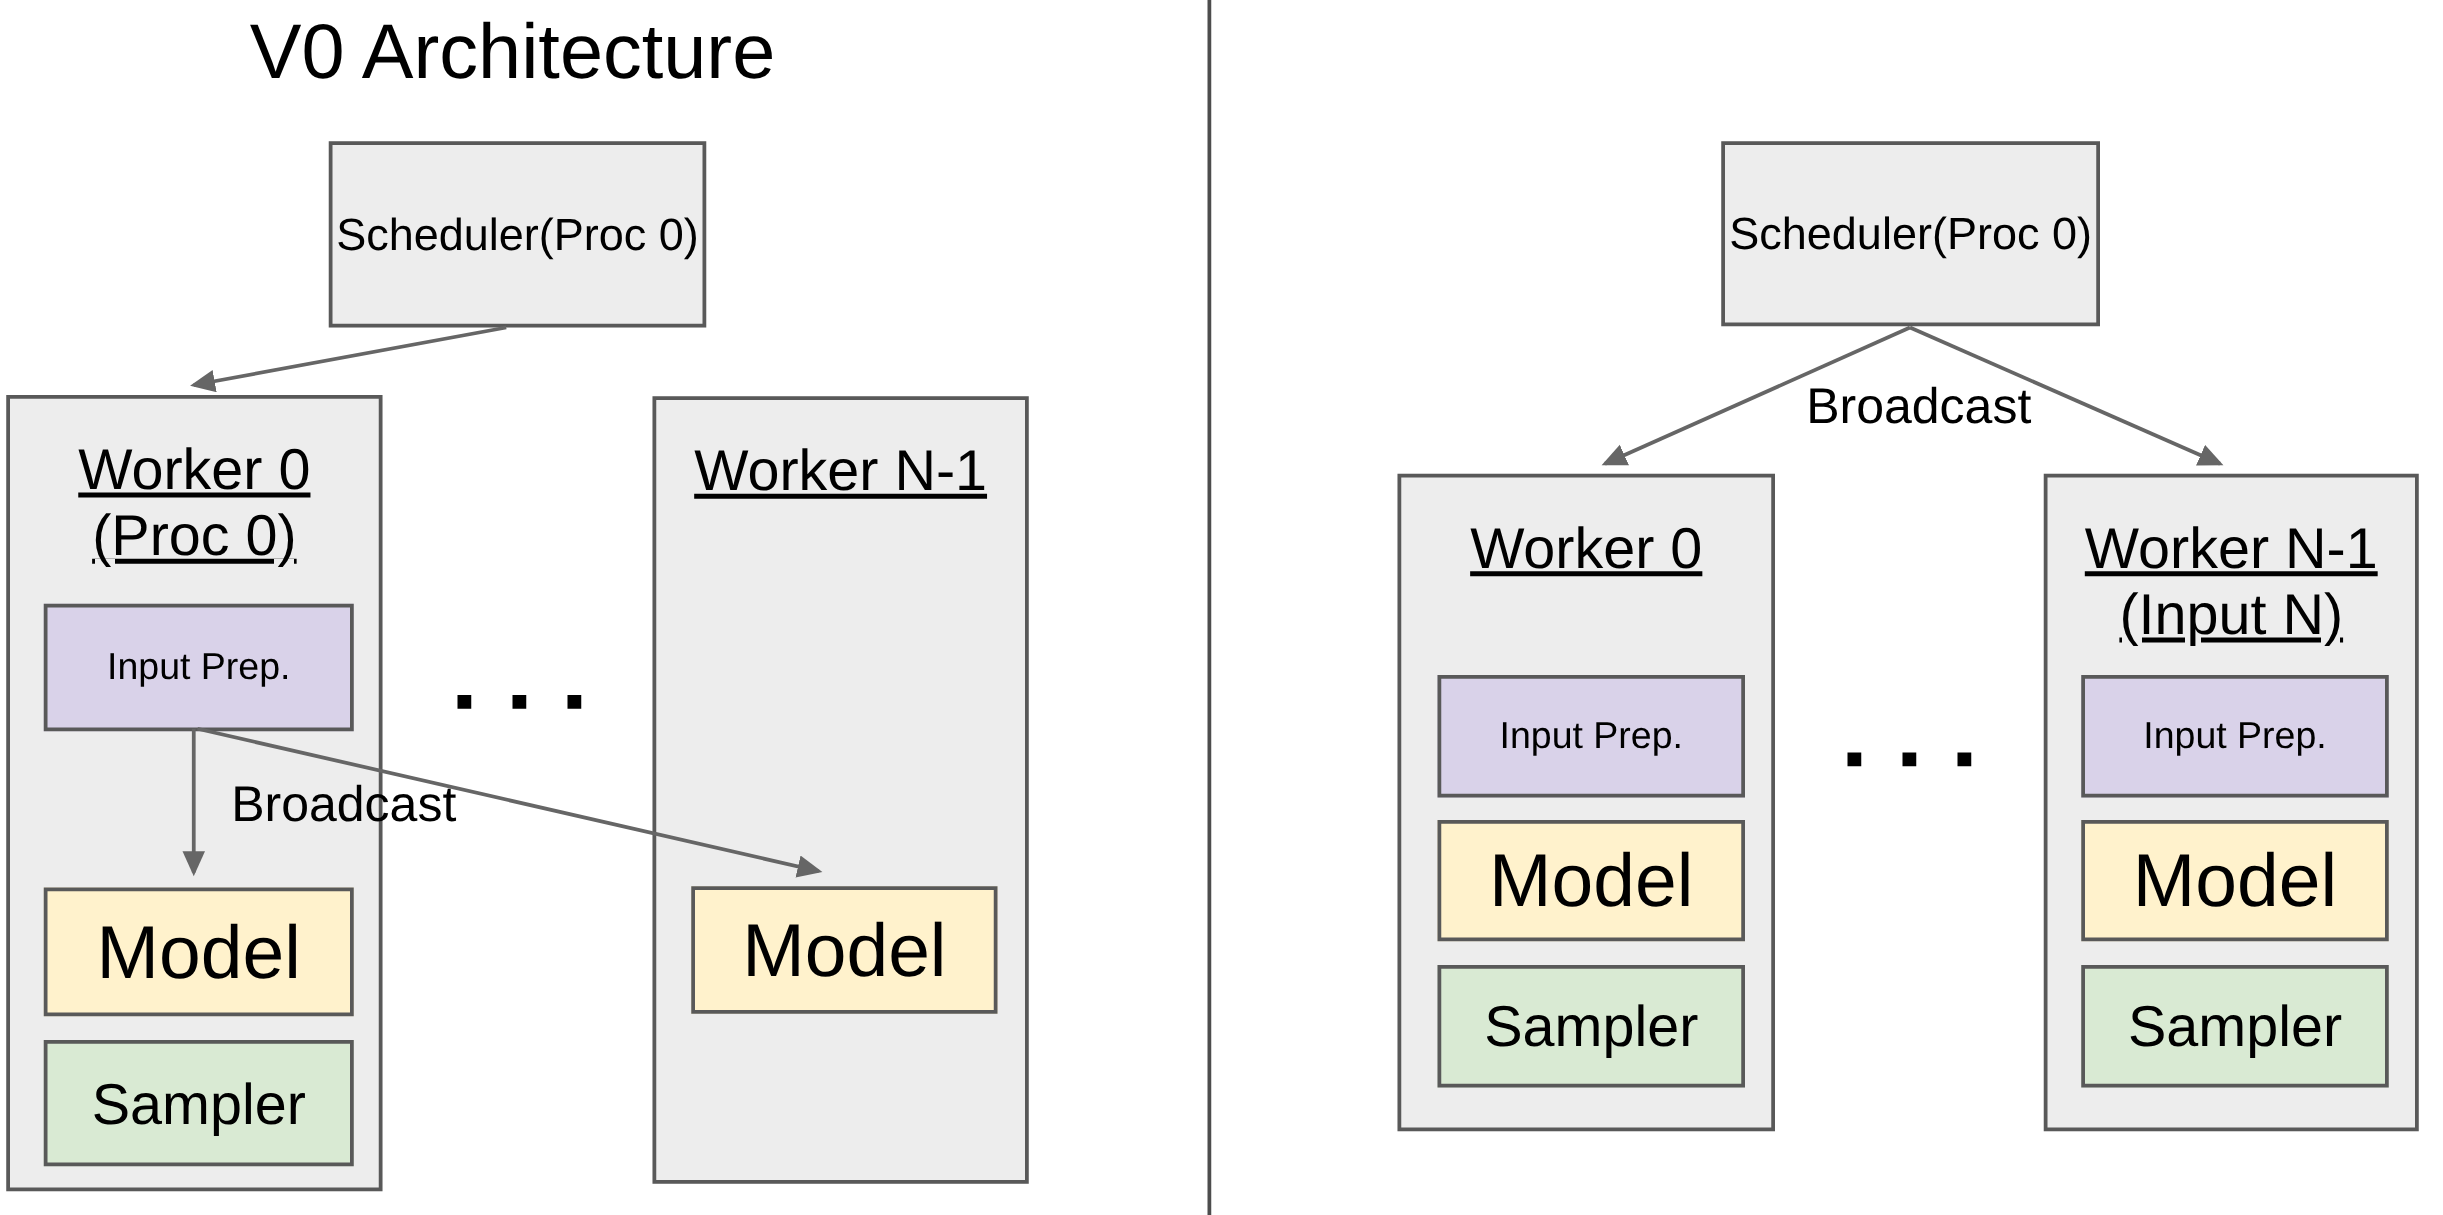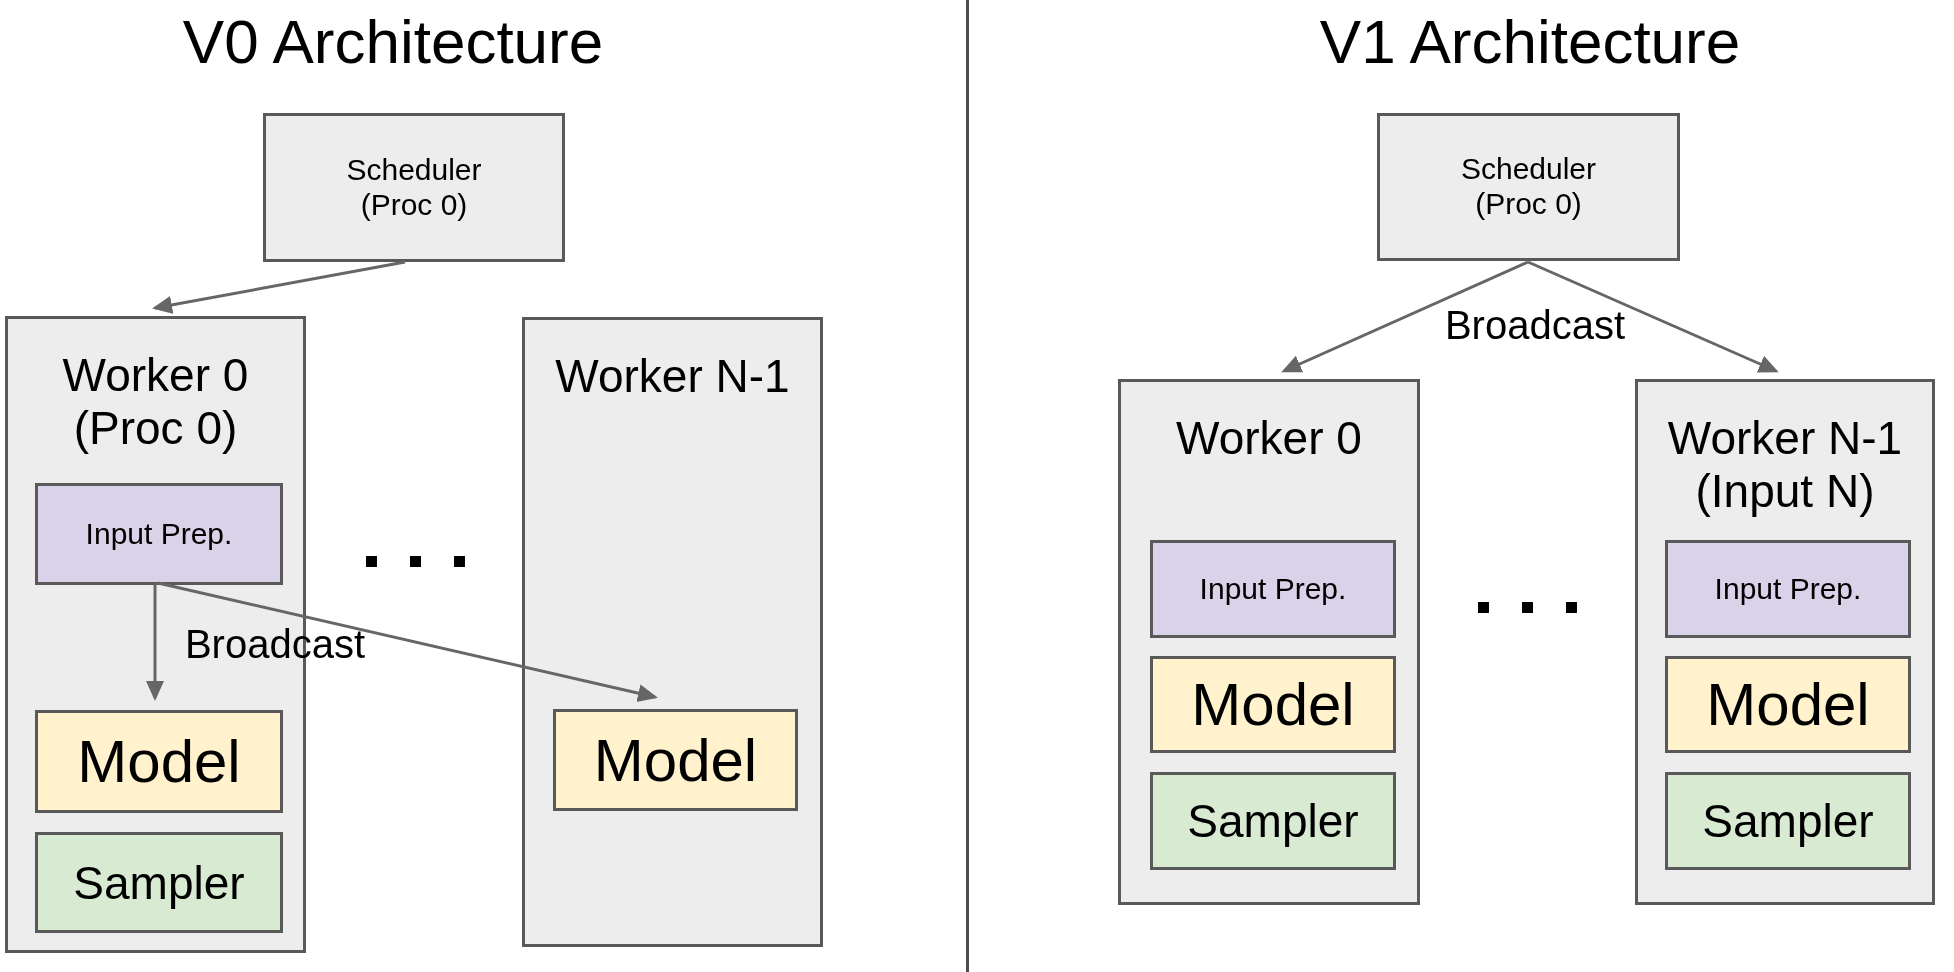--- a/index.html
+++ b/index.html
@@ -17,29 +17,28 @@
   .box {
     position: absolute;
     box-sizing: border-box;
     background: var(--box-fill-gray, #ededed);
     border: 3px solid var(--border-dark, #595959);
     z-index: 1;
   }
 
   .scheduler {
     display: flex;
-    flex-direction: column;
     align-items: center;
     justify-content: center;
-    font-size: 30px;
+    font-size: 36px;
     line-height: 1.16;
     text-align: center;
   }
 
-  .worker { text-align: center; }
+  .worker { text-align: center; text-decoration: underline; }
 
   .worker-name {
     padding-top: 30px;
     font-size: 46px;
     line-height: 1.16;
   }
 
   .comp {
     position: absolute;
     box-sizing: border-box;
@@ -101,21 +100,21 @@
     z-index: 0;
   }
 </style>
 </head>
 <body>
 
 <div class="canvas">
 
   <div class="divider"></div>
 
-  <div class="panel-title" style="left:93px;">V0 Architecture</div>
+  <div class="panel-title" style="left:110px;">V0 Architecture</div>
 
   <div class="box scheduler" style="left:263px; top:113px; width:302px; height:149px;">
     <div>Scheduler</div>
     <div>(Proc 0)</div>
   </div>
 
   <div class="box worker" style="left:5px; top:316px; width:301px; height:637px;">
     <div class="worker-name">
       <div>Worker 0</div>
       <div>(Proc 0)</div>
@@ -141,21 +140,20 @@
   </div>
 
   <div class="ellipsis" style="left:366px; top:556px;" aria-label=". . .">
     <span class="dot"></span>
     <span class="dot"></span>
     <span class="dot"></span>
   </div>
 
   <div class="broadcast-label" style="left:140px; top:622px;">Broadcast</div>
 
-  <div class="panel-title" style="left:1230px;">V1 Architecture</div>
 
   <div class="box scheduler" style="left:1377px; top:113px; width:303px; height:148px;">
     <div>Scheduler</div>
     <div>(Proc 0)</div>
   </div>
 
   <div class="broadcast-label" style="left:1400px; top:303px;">Broadcast</div>
 
   <div class="box worker" style="left:1118px; top:379px; width:302px; height:526px;">
     <div class="worker-name">

